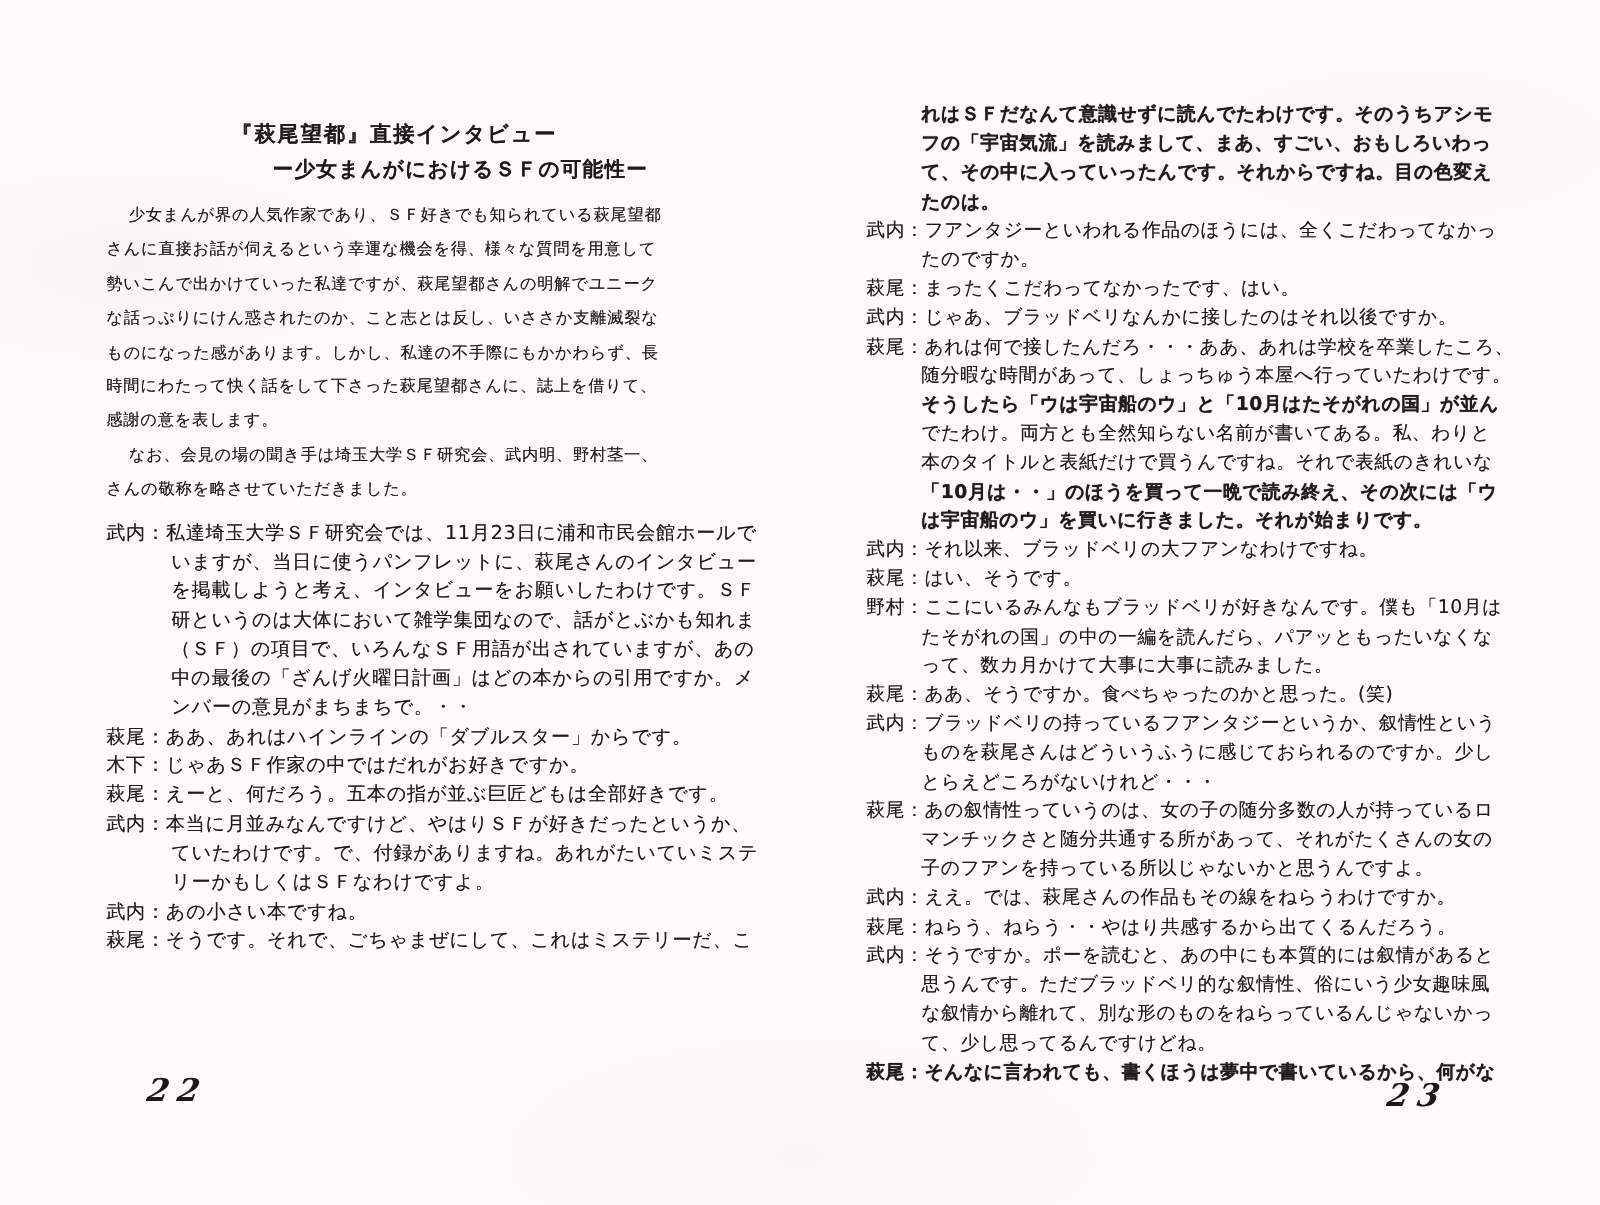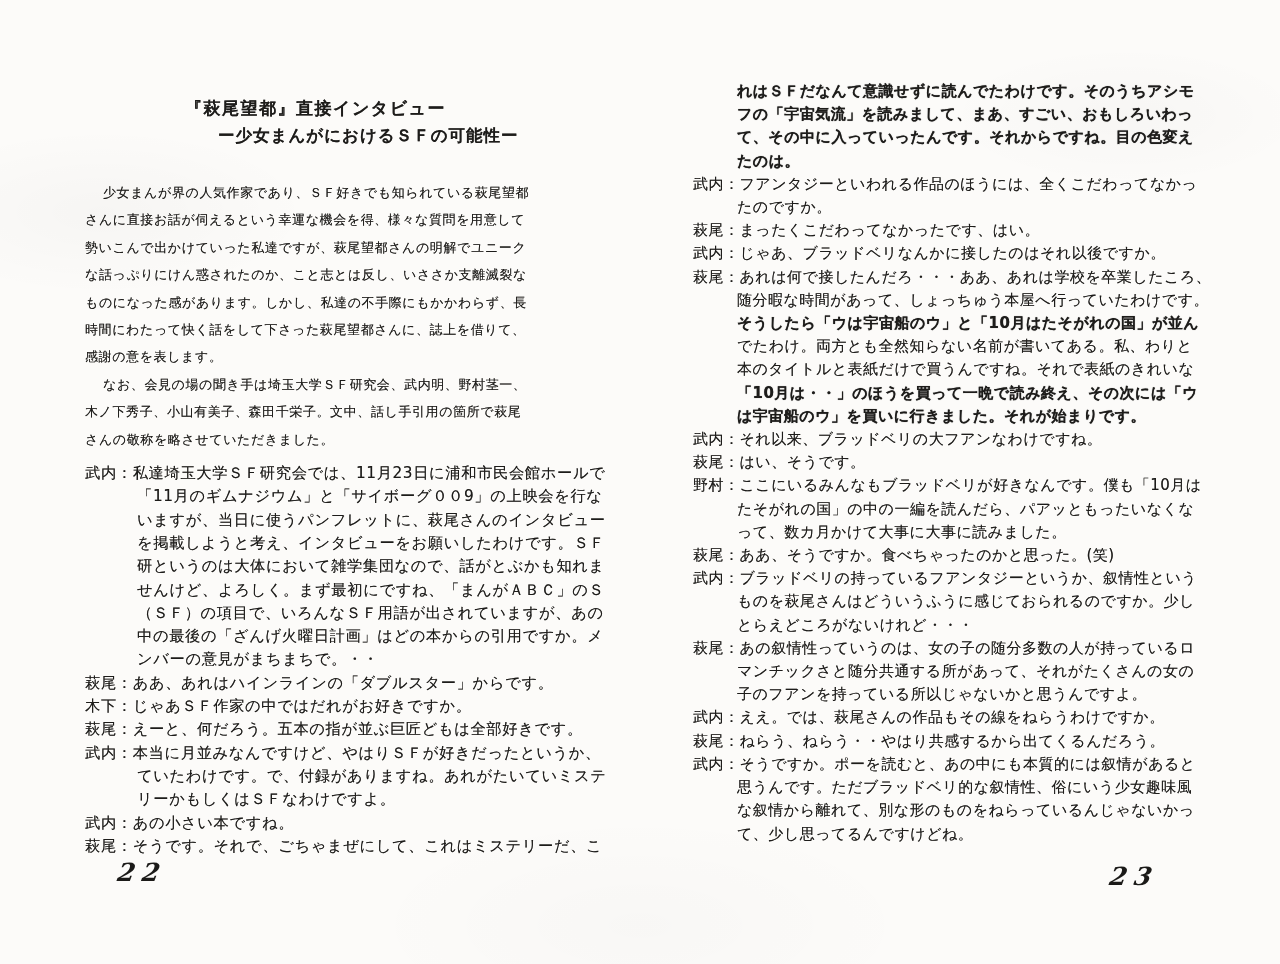--- a/index.html
+++ b/index.html
@@ -24,21 +24,21 @@
   .ln{white-space:pre;letter-spacing:0.6px;text-shadow:0 0 0.45px rgba(20,18,16,0.55);}
 
   
   .ttl{
     margin-left:100px;font-size:17px;font-weight:700;line-height:27px;
     letter-spacing:1.5px;white-space:pre;text-shadow:0 0 0.5px rgba(0,0,0,.6);
   }
   .sttl{
     margin-left:133px;font-size:16.5px;font-weight:700;line-height:27px;
     letter-spacing:1px;white-space:pre;text-shadow:0 0 0.5px rgba(0,0,0,.6);
-    margin-bottom:30px;
+    margin-bottom:10px;
   }
   .page-left .intro .ln{font-size:13px;line-height:27.4px;}
   .page-left .dlg{margin-top:9px;}
   .page-left .dlg .ln{font-size:15.3px;line-height:23.3px;}
   .page-left .c,.page-left .cb{padding-left:52px;}
 
   
   .page-right .ln{font-size:15px;line-height:23.2px;letter-spacing:0.5px;}
   .page-right .c,.page-right .cb{padding-left:44px;}
 
@@ -74,39 +74,36 @@
         <div class="ln p">な話っぷりにけん惑されたのか、こと志とは反し、いささか支離滅裂な</div>
 
         <div class="ln p">ものになった感があります。しかし、私達の不手際にもかかわらず、長</div>
 
         <div class="ln p">時間にわたって快く話をして下さった萩尾望都さんに、誌上を借りて、</div>
 
         <div class="ln p">感謝の意を表します。</div>
 
         <div class="ln pi">なお、会見の場の聞き手は埼玉大学ＳＦ研究会、武内明、野村茎一、</div>
 
-        <div class="ln p">木ノ下秀子、小山有美子、森田千栄子。文中、話し手引用の箇所で萩尾</div>
 
         <div class="ln p">さんの敬称を略させていただきました。</div>
 
     </div>
 
     <div class="dlg">
 
         <div class="ln sp">武内：私達埼玉大学ＳＦ研究会では、11月23日に浦和市民会館ホールで</div>
 
-        <div class="ln c">「11月のギムナジウム」と「サイボーグ００9」の上映会を行な</div>
 
         <div class="ln c">いますが、当日に使うパンフレットに、萩尾さんのインタビュー</div>
 
         <div class="ln c">を掲載しようと考え、インタビューをお願いしたわけです。ＳＦ</div>
 
         <div class="ln c">研というのは大体において雑学集団なので、話がとぶかも知れま</div>
 
-        <div class="ln c">せんけど、よろしく。まず最初にですね、「まんがＡＢＣ」のＳ</div>
 
         <div class="ln c">（ＳＦ）の項目で、いろんなＳＦ用語が出されていますが、あの</div>
 
         <div class="ln c">中の最後の「ざんげ火曜日計画」はどの本からの引用ですか。メ</div>
 
         <div class="ln c">ンバーの意見がまちまちで。・・</div>
 
         <div class="ln sp">萩尾：ああ、あれはハインラインの「ダブルスター」からです。</div>
 
         <div class="ln sp">木下：じゃあＳＦ作家の中ではだれがお好きですか。</div>
@@ -190,20 +187,21 @@
         <div class="ln sp">萩尾：ねらう、ねらう・・やはり共感するから出てくるんだろう。</div>
 
         <div class="ln sp">武内：そうですか。ポーを読むと、あの中にも本質的には叙情があると</div>
 
         <div class="ln c">思うんです。ただブラッドベリ的な叙情性、俗にいう少女趣味風</div>
 
         <div class="ln c">な叙情から離れて、別な形のものをねらっているんじゃないかっ</div>
 
         <div class="ln c">て、少し思ってるんですけどね。</div>
 
+        <div class="ln spb">萩尾：そんなに言われても、書くほうは夢中で書いているから、何がな</div>
 
     </div>
   </div>
 
   <div class="pgnum pgnum-left">22</div>
   <div class="pgnum pgnum-right">23</div>
 
 </div>
 
 </body></html>

